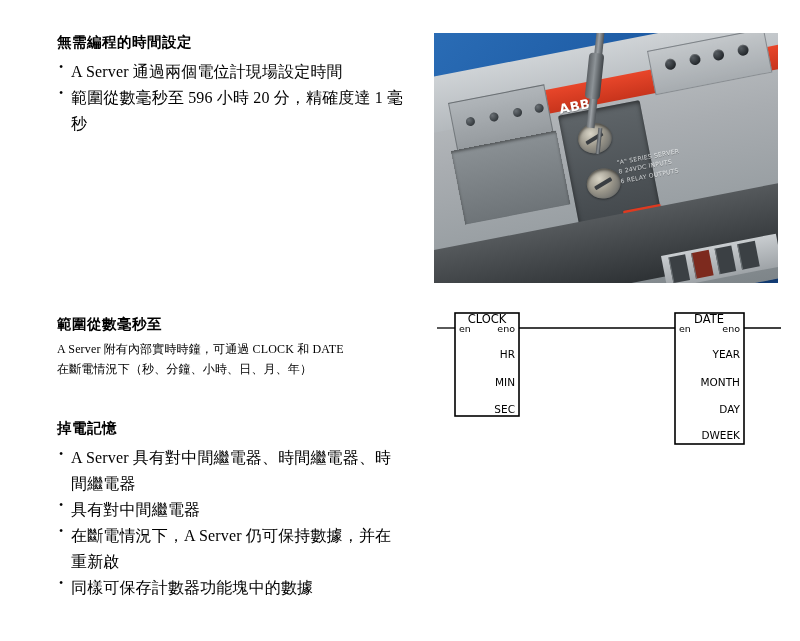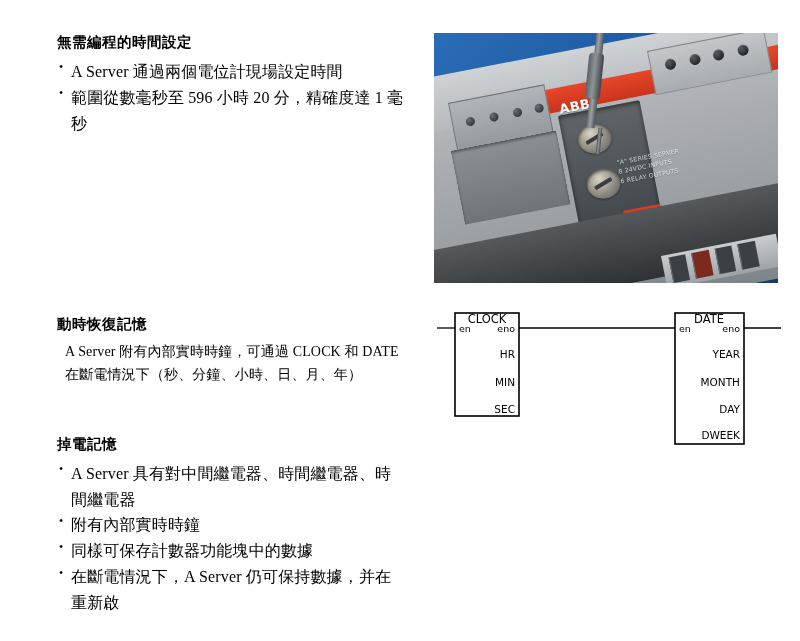--- a/index.html
+++ b/index.html
@@ -30,23 +30,23 @@
     font-family: "DejaVu Sans", "Liberation Sans", sans-serif;
     font-weight: bold;
     font-size: 14.5px;
     letter-spacing: 0.5px;
     color: #000;
     margin: 0 0 7px 0;
     line-height: 1.3;
   }
 
   .body-para {
-    font-size: 14px;
+    font-size: 12px;
     line-height: 1.62;
-    margin: 8px;
+    margin: 0;
     letter-spacing: 0.15px;
   }
 
   ul.bullets {
     list-style: none;
     margin: 0;
     padding: 0;
   }
   ul.bullets > li {
     position: relative;
@@ -370,46 +370,46 @@
       </li>
       <li>
         <span>範圍從數毫秒至 596 小時 20 分，精確度達 1 毫秒</span>
       </li>
     </ul>
   </div>
 
   <div class="gap-lg" style="height:178px"></div>
 
   <div class="section">
-    <h2 class="sec-heading">動時恢復記憶</h2>
+    <h2 class="sec-heading">範圍從數毫秒至</h2>
     <p class="body-para">
       <span>A Server 附有內部實時時鐘，可通過 CLOCK 和 DATE</span><br>
       <span>在斷電情況下（秒、分鐘、小時、日、月、年）</span>
     </p>
   </div>
 
   <div class="gap-md" style="height:18px"></div>
 
 
   <div class="gap-md" style="height:22px"></div>
 
   <div class="section">
     <h2 class="sec-heading">掉電記憶</h2>
     <ul class="bullets">
       <li>
         <span>A Server 具有對中間繼電器、時間繼電器、時間繼電器</span>
       </li>
       <li class="indent-cont">
-        <span>附有內部實時時鐘</span>
+        <span>具有對中間繼電器</span>
+      </li>
+      <li>
+        <span>在斷電情況下，A Server 仍可保持數據，并在重新啟</span>
       </li>
       <li>
         <span>同樣可保存計數器功能塊中的數據</span>
-      </li>
-      <li>
-        <span>在斷電情況下，A Server 仍可保持數據，并在重新啟</span>
       </li>
     </ul>
   </div>
 </div>
 
 <div class="photo">
   <div class="photo-inner">
     <div class="bg-blue"></div>
 
     <div class="plc-body"></div>

